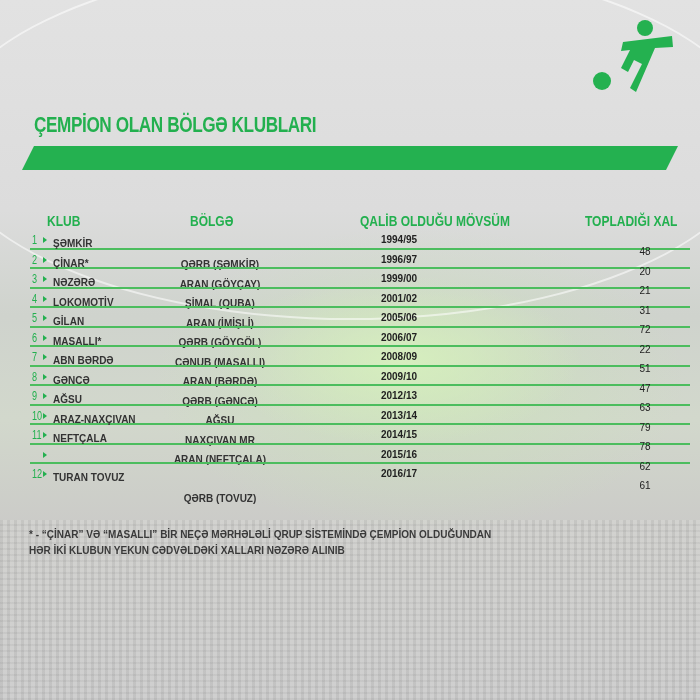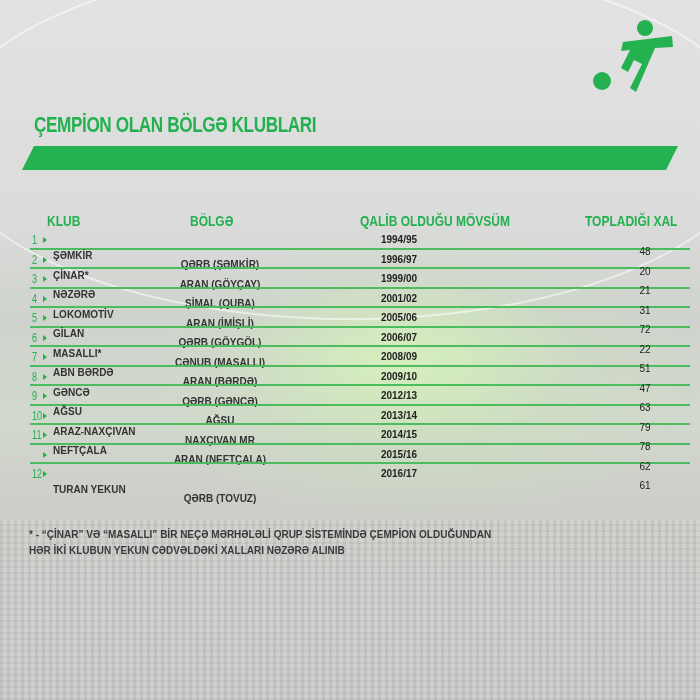--- a/index.html
+++ b/index.html
@@ -58,21 +58,21 @@
   .num {
     position: absolute; left: 2px; top: 3px; color: #23b04f;
     font-size: 13px; font-weight: normal; transform: scaleX(0.7); transform-origin: left center;
     font-family: "Liberation Sans", sans-serif; line-height: 13px;
   }
   .arrow {
     position: absolute; left: 13px; top: 7px; width: 0; height: 0;
     border-top: 3px solid transparent; border-bottom: 3px solid transparent;
     border-left: 4px solid #23b04f;
   }
-  .club { position: absolute; left: 23px; top: 20px; white-space: nowrap; }
+  .club { position: absolute; left: 23px; top: 8px; white-space: nowrap; }
   .region { position: absolute; left: 120px; width: 140px; top: 4px; text-align: center; white-space: nowrap; margin-top: 25px; }
   .season { position: absolute; left: 324px; width: 90px; top: 4px; text-align: center; font-weight: bold; color: #222; }
   .points { position: absolute; left: 600px; width: 30px; top: 16px; text-align: center; font-weight: normal; color: #222; }
   .note {
     position: absolute; left: 29px; top: 527px; width: 560px;
     font-size: 10px; font-weight: bold; color: #3a3a3a; line-height: 16px;
   }
 </style>
 </head>
 <body>
@@ -190,21 +190,21 @@
       <span class="num"></span>
       <span class="arrow"></span>
       <span class="club"></span>
       <span class="region"></span>
       <span class="season">2015/16</span>
       <span class="points">62</span>
     </div>
     <div class="row nob">
       <span class="num">12</span>
       <span class="arrow"></span>
-      <span class="club">TURAN YEKUN</span>
+      <span class="club">TURAN TOVUZ</span>
       <span class="region">QƏRB (TOVUZ)</span>
       <span class="season">2016/17</span>
       <span class="points">61</span>
     </div>
   </div>
 
 <div class="note">
   <div>* - “ÇİNAR” VƏ “MASALLI” BİR NEÇƏ MƏRHƏLƏLİ QRUP SİSTEMİNDƏ ÇEMPİON OLDUĞUNDAN</div>
   <div>HƏR İKİ KLUBUN YEKUN CƏDVƏLDƏKİ XALLARI NƏZƏRƏ ALINIB</div>
 </div>

